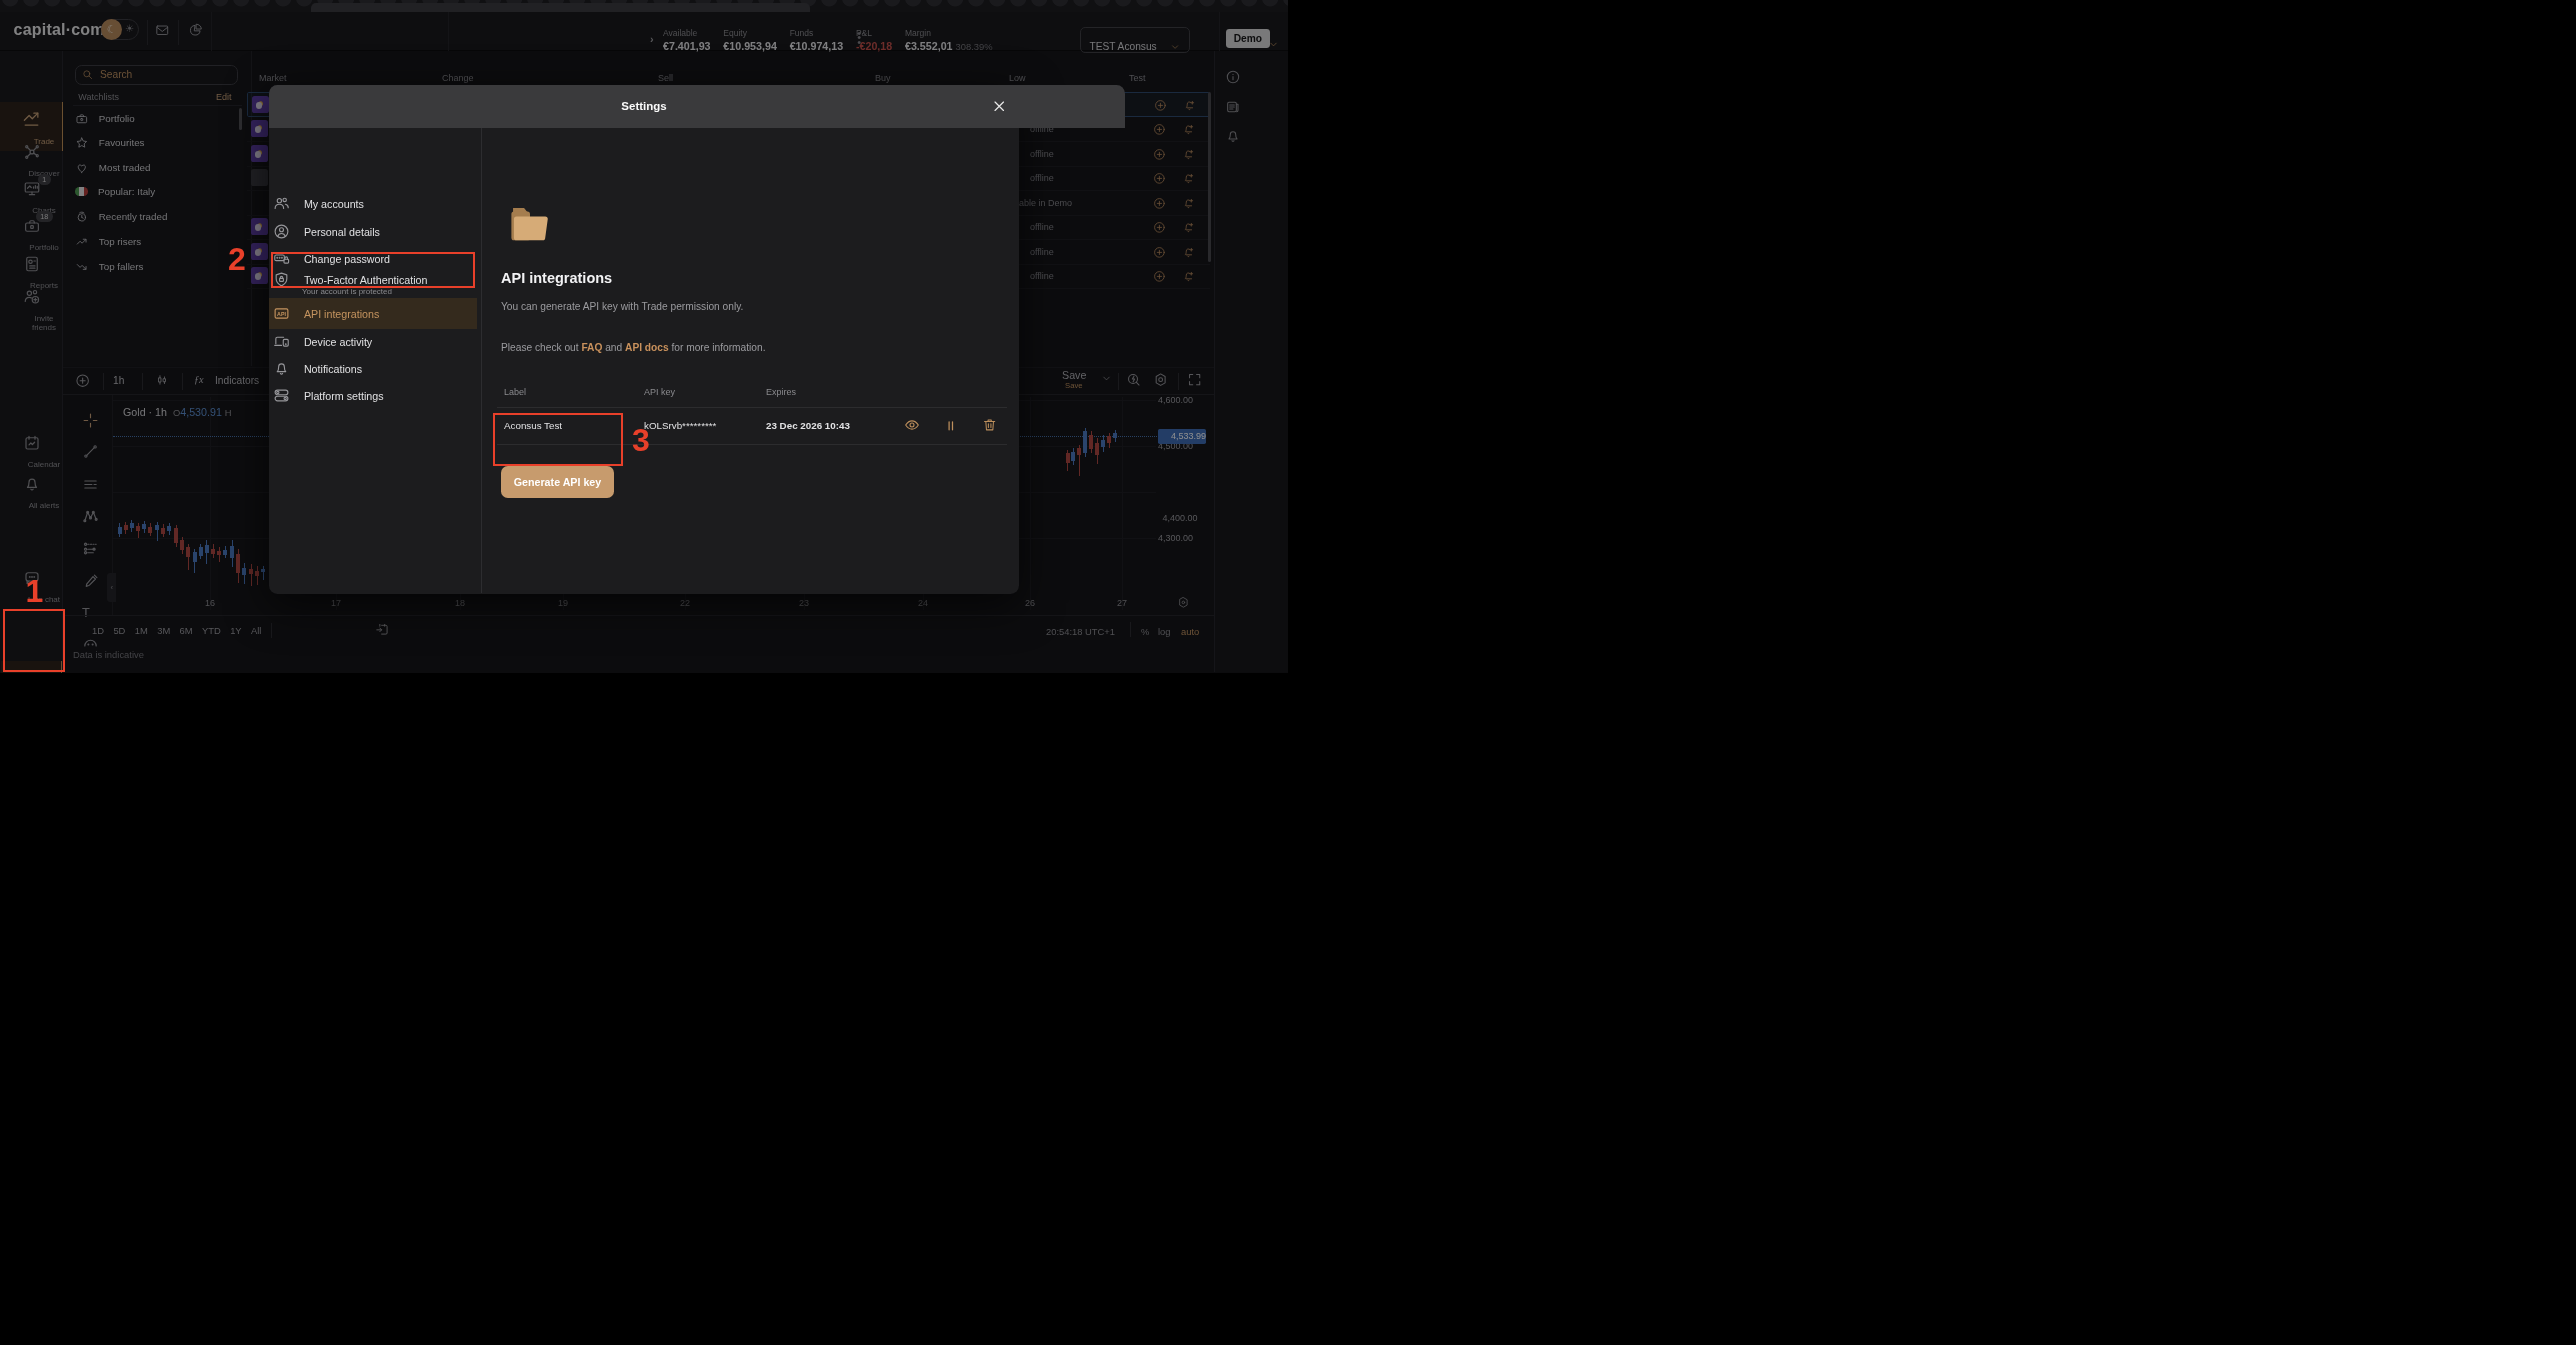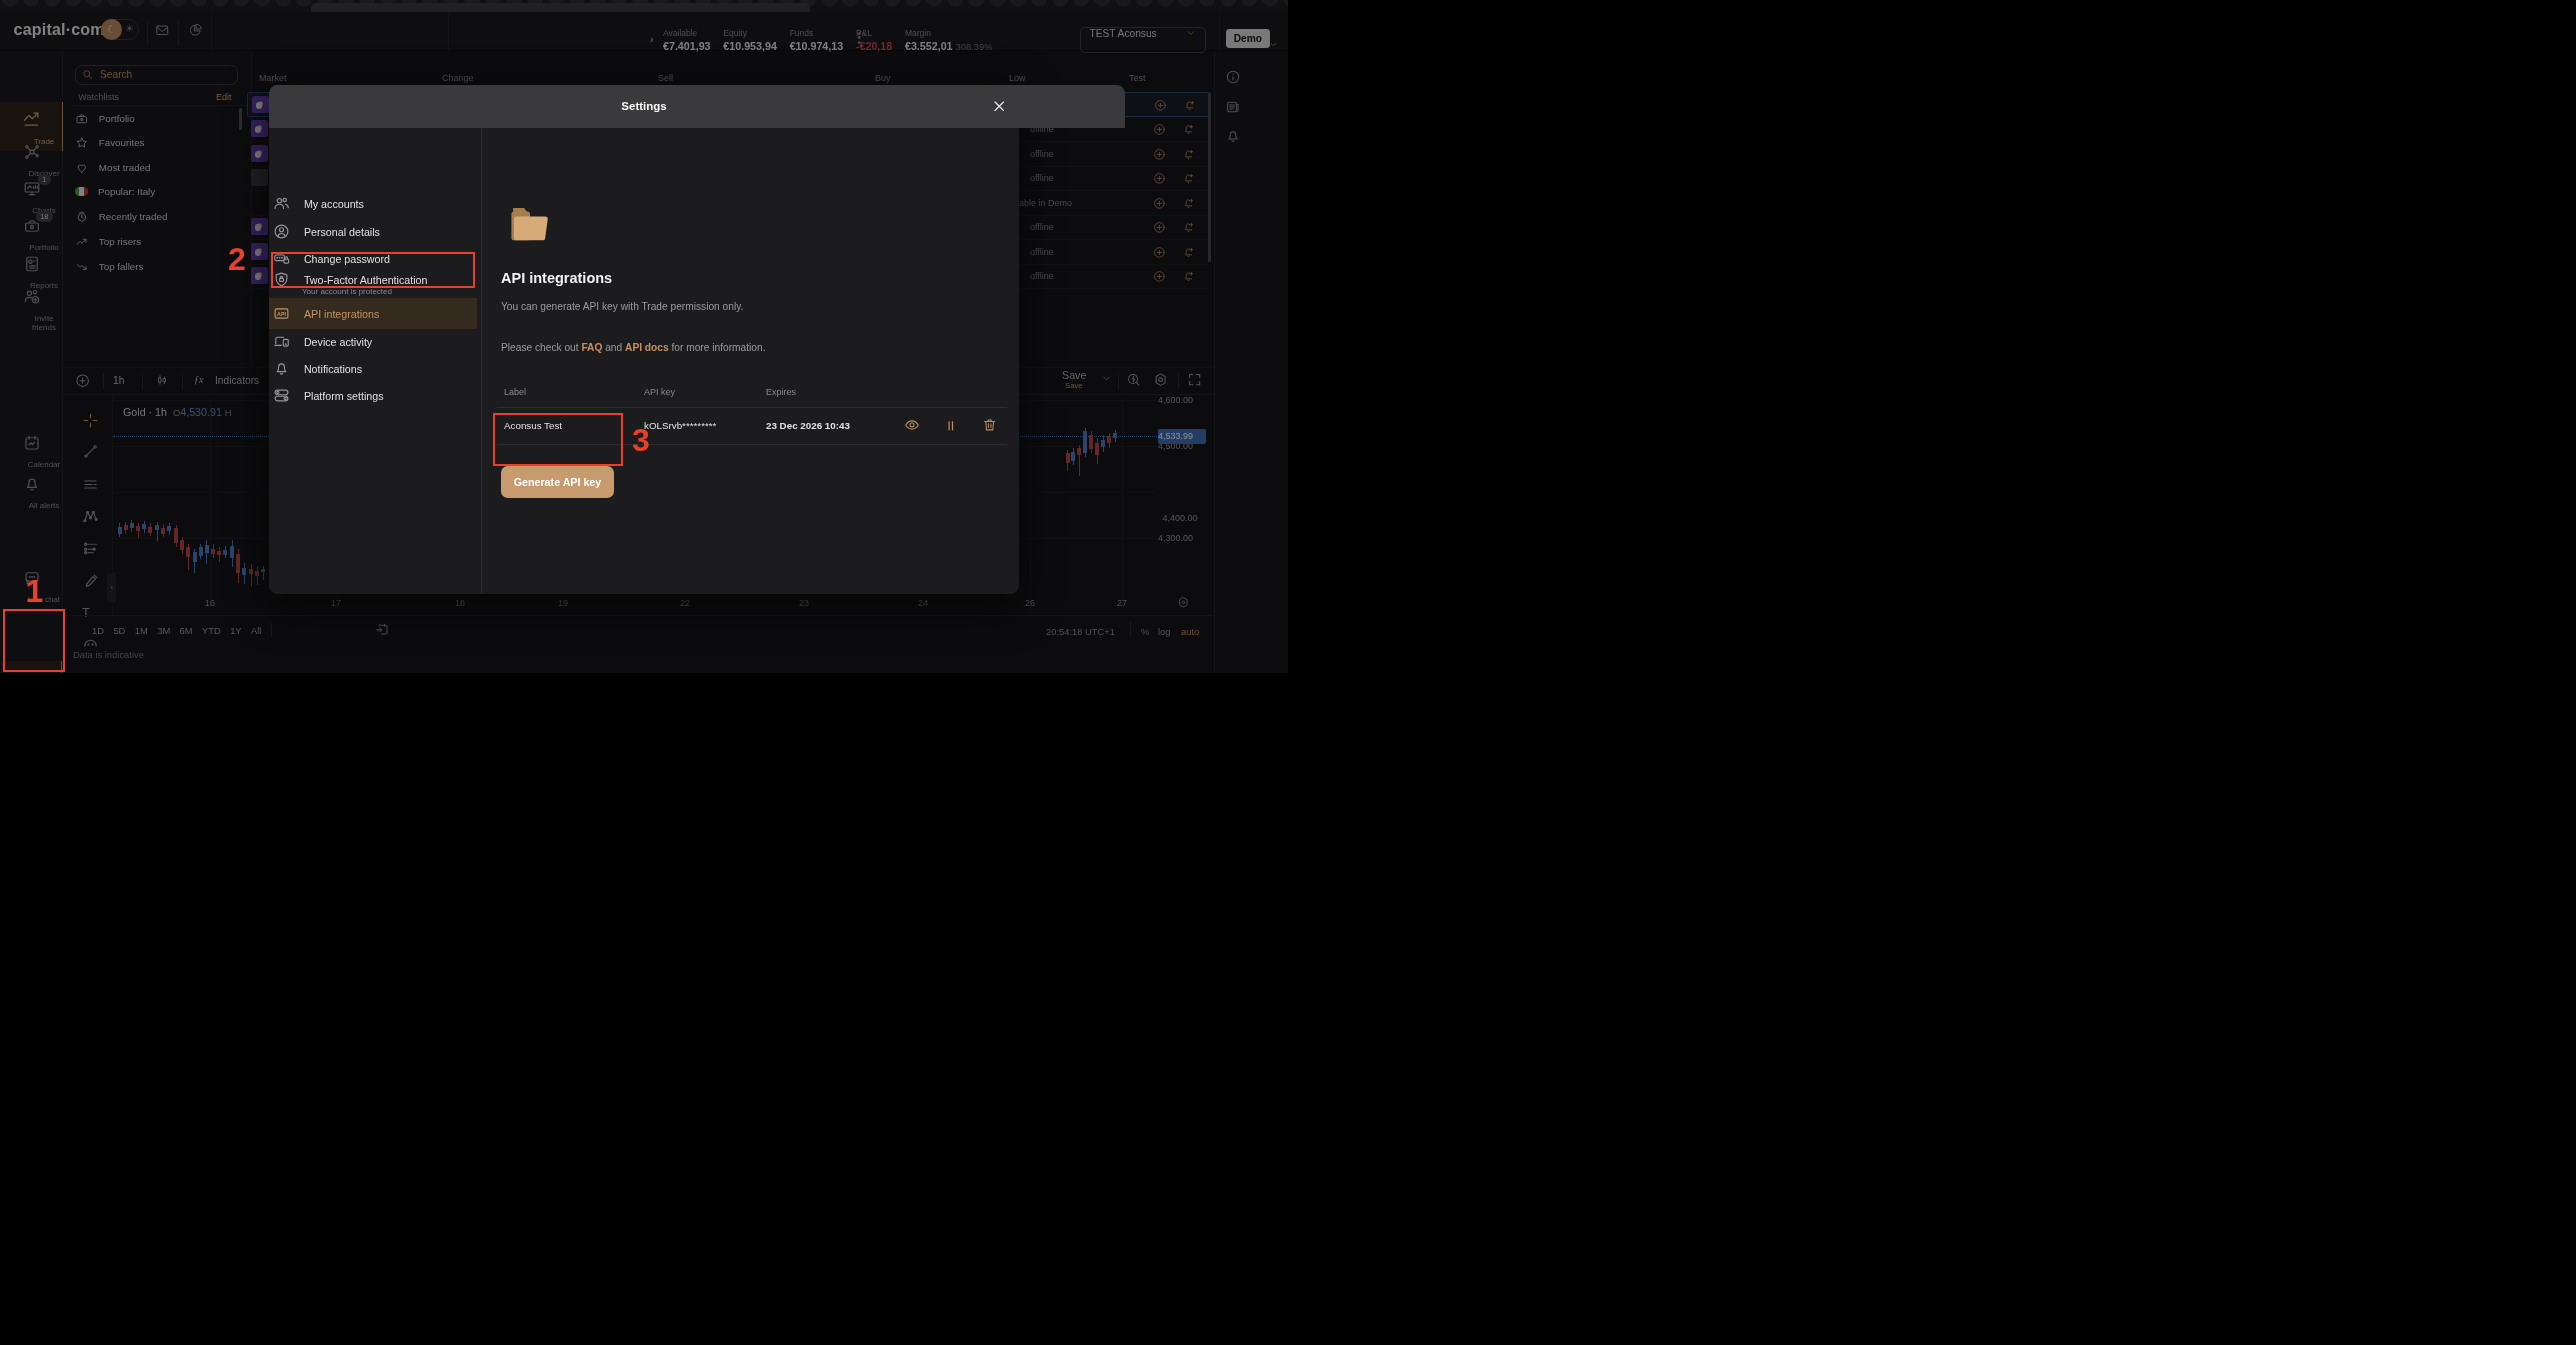--- a/index.html
+++ b/index.html
@@ -24,21 +24,21 @@
   .hdr-sep { top:7.7px; width:0.9px; height:25.6px; background:#29292d; }
   .hdr-vline { top:0; width:0.9px; height:39px; background:#222226; }
   .hdr-icon { top:11px; color:#97979b; }
   .stats { left:663px; top:16px; display:flex; gap:12.8px; }
   .stat .s-label { font-size:8.5px; color:#8a8a8e; margin-bottom:1.7px; }
   .stat .s-value { font-size:10.7px; color:#e3e3e5; font-weight:bold; white-space:nowrap; }
   .stat .s-value.neg { color:#c34f48; }
   .s-extra { color:#77777b; font-weight:normal; font-size:9.4px; }
   .chev-right { left:650px; top:20.5px; color:#9a9a9e; font-size:11px; font-weight:bold; }
   .kebab { left:855px; top:19px; color:#86868a; font-size:11px; letter-spacing:0; line-height:4.3px; text-align:center; width:8.5px; }
-  .acct-box { left:1080px; top:14.5px; width:126px; height:26.4px; border:0.9px solid #3e3e42; border-radius:5.1px; display:flex; align-items:flex-start; padding:0 8.5px; justify-content:space-between; }
+  .acct-box { left:1080px; top:14.5px; width:110px; height:26.4px; border:0.9px solid #3e3e42; border-radius:5.1px; display:flex; align-items:flex-end; padding:0 8.5px; justify-content:space-between; }
   .acct-box .acct-name { font-size:10.2px; color:#d5d5d7; }
   .demo-badge { left:1226px; top:17px; height:19px; background:#d9d9d9; color:#151515; font-weight:bold; font-size:10.2px; border-radius:3.4px; padding:0 7.7px; line-height:19px; }
   .tan-chev { color:#c2935e; }
 
   
   .sidebar { left:0; top:51px; width:63px; height:621px; background:#161618; border-right:0.9px solid #242428; }
   .sb-item { position:absolute; left:0; width:63px; text-align:center; color:#8f8f93; }
   .sb-item .sb-ic { display:flex; justify-content:center; }
   .sb-item .sb-label { font-size:8px; margin-top:8px;padding-left:25px; }
   .sb-active-block { position:absolute; left:0; top:0; width:63px; height:49px; background:#2a2016; border-right:1.7px solid #c08e52; }
@@ -91,21 +91,21 @@
   .db-ic { position:absolute; left:82px; color:#96969a; }
   .db-ic.active { color:#c9a177; }
   .collapse-tab { left:107px; top:573px; width:9.4px; height:29px; background:#222226; border-radius:3.4px 0 0 3.4px; color:#8a8a8e; font-size:7.7px; text-align:center; line-height:29px; }
   .gridv { position:absolute; top:397px; width:0.9px; height:213px; background:#1c1c1f; }
   .gridh { position:absolute; left:113px; width:1043px; height:0.9px; background:#1c1c1f; }
   .dotted-price { left:113px; top:436px; width:1044px; border-top:0.9px dotted #4673ae; }
   .symbol-line { left:123px; top:406px; font-size:10.7px; color:#d2d2d4; }
   .symbol-line .o-lab { color:#8f8f93; font-size:9.4px; }
   .symbol-line .o-val { color:#5b8fd0; }
   .price-lab { position:absolute; left:1158px; width:44px; text-align:left; font-size:9px; color:#9b9b9f; }
-  .cur-price { left:1158px; top:429px; width:48px; height:14.5px; background:#3c6cb4; color:#fff; font-size:9px; text-align:left; line-height:14.5px; border-radius:1.7px; }
+  .cur-price { left:1158px; top:429px; width:48px; height:14.5px; background:#3c6cb4; color:#fff; font-size:9px; text-align:right; line-height:14.5px; border-radius:1.7px; }
   .candle { position:absolute; }
   .tick-lab { position:absolute; top:598px; font-size:9px; color:#8d8d91; transform:translateX(-50%); }
   .axis-sep { left:63px; top:615px; width:1151px; height:0.9px; background:#232327; }
   .tf-row { left:92px; top:623px; display:flex; gap:9.4px; align-items:center; font-size:9.4px; color:#9a9a9e; }
   .tf-sep { width:0.9px; height:15.3px; background:#2a2a2e; }
   .clock { left:1046px; top:626px; font-size:9.4px; color:#8d8d91; }
   .scale-sep { left:1130px; top:622px; width:0.9px; height:15.3px; background:#2a2a2e; }
   .scale-pct { left:1141px; top:626px; font-size:9.4px; color:#8d8d91; }
   .scale-log { left:1158px; top:626px; font-size:9.4px; color:#8d8d91; }
   .scale-auto { left:1181px; top:626px; font-size:9.4px; color:#c2935e; }

